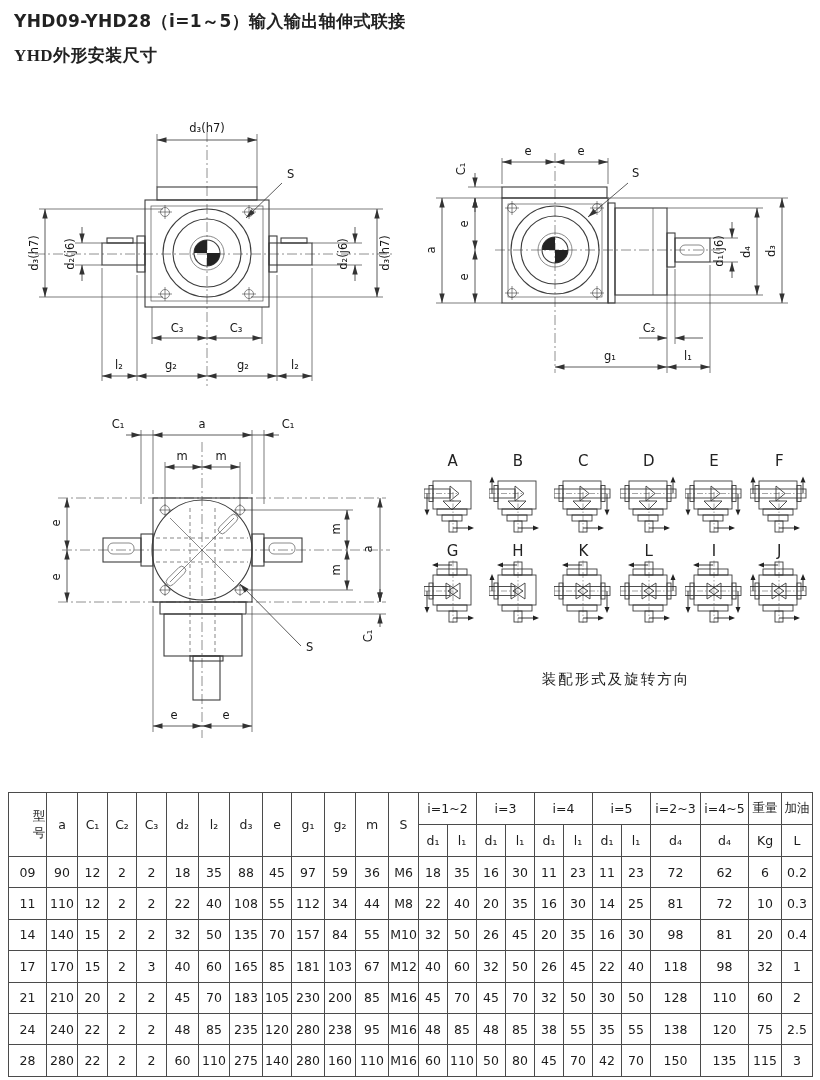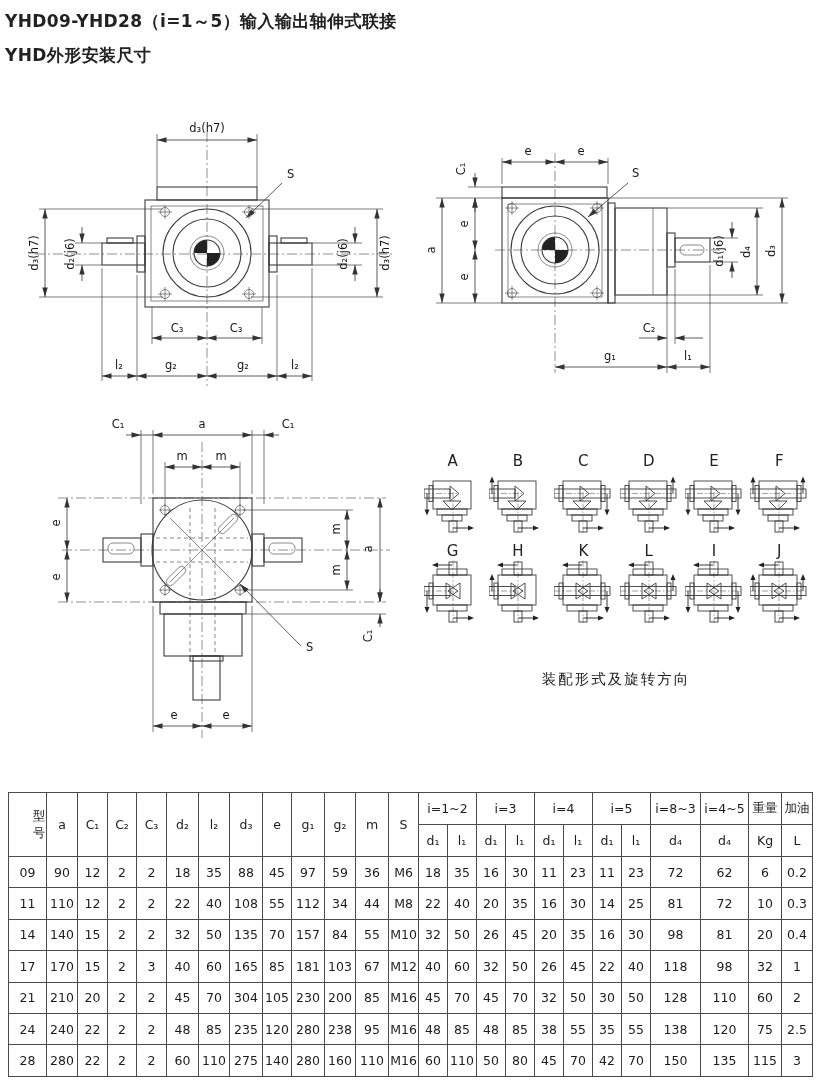--- a/index.html
+++ b/index.html
@@ -1,19 +1,19 @@
 <!DOCTYPE html>
 <html><head>
 <meta charset="utf-8">
 <style>
   html,body{margin:0;padding:0;background:#ffffff;}
   #page{position:relative;width:820px;height:1080px;background:#fff;overflow:hidden;
         font-family:"DejaVu Sans","Liberation Sans",sans-serif;color:#1c1c1c;}
-  .title{position:absolute;left:5px;font-size:17px;font-weight:600;letter-spacing:.4px;color:#222;}
-  #t1{top:10px;} #t2{top:44px;}
+  .title{position:absolute;left:14px;font-size:17px;font-weight:600;letter-spacing:.4px;color:#222;}
+  #t1{top:10px;} #t2{top:44px;font-family:Liberation Serif, serif;}
 
   
   .s   {fill:none;stroke:#3d3d3d;stroke-width:1.1;}
   .t   {fill:none;stroke:#4a4a4a;stroke-width:.65;}
   .dim {fill:none;stroke:#333;stroke-width:.8;}
   .ext {fill:none;stroke:#444;stroke-width:.7;}
   .cl  {fill:none;stroke:#555;stroke-width:.65;stroke-dasharray:10 3 2 3;}
   .dash{fill:none;stroke:#555;stroke-width:.7;stroke-dasharray:4 3;}
   .q   {fill:#222;stroke:none;}
   svg text{fill:#161616;font-size:11.5px;font-family:"DejaVu Sans",sans-serif;}
@@ -636,21 +636,21 @@
           <th rowspan="2">d₃</th>
           <th rowspan="2">e</th>
           <th rowspan="2">g₁</th>
           <th rowspan="2">g₂</th>
           <th rowspan="2">m</th>
           <th rowspan="2">S</th>
           <th colspan="2">i=1~2</th>
           <th colspan="2">i=3</th>
           <th colspan="2">i=4</th>
           <th colspan="2">i=5</th>
-          <th colspan="1">i=8~3</th>
+          <th colspan="1">i=2~3</th>
           <th colspan="1">i=4~5</th>
           <th colspan="1">重量</th>
           <th colspan="1">加油</th>
         </tr>
         <tr>
           <th>d₁</th>
           <th>l₁</th>
           <th>d₁</th>
           <th>l₁</th>
           <th>d₁</th>
@@ -773,21 +773,21 @@
           <td>1</td>
         </tr>
         <tr>
           <td>21</td>
           <td>210</td>
           <td>20</td>
           <td>2</td>
           <td>2</td>
           <td>45</td>
           <td>70</td>
-          <td>304</td>
+          <td>183</td>
           <td>105</td>
           <td>230</td>
           <td>200</td>
           <td>85</td>
           <td>M16</td>
           <td>45</td>
           <td>70</td>
           <td>45</td>
           <td>70</td>
           <td>32</td>

